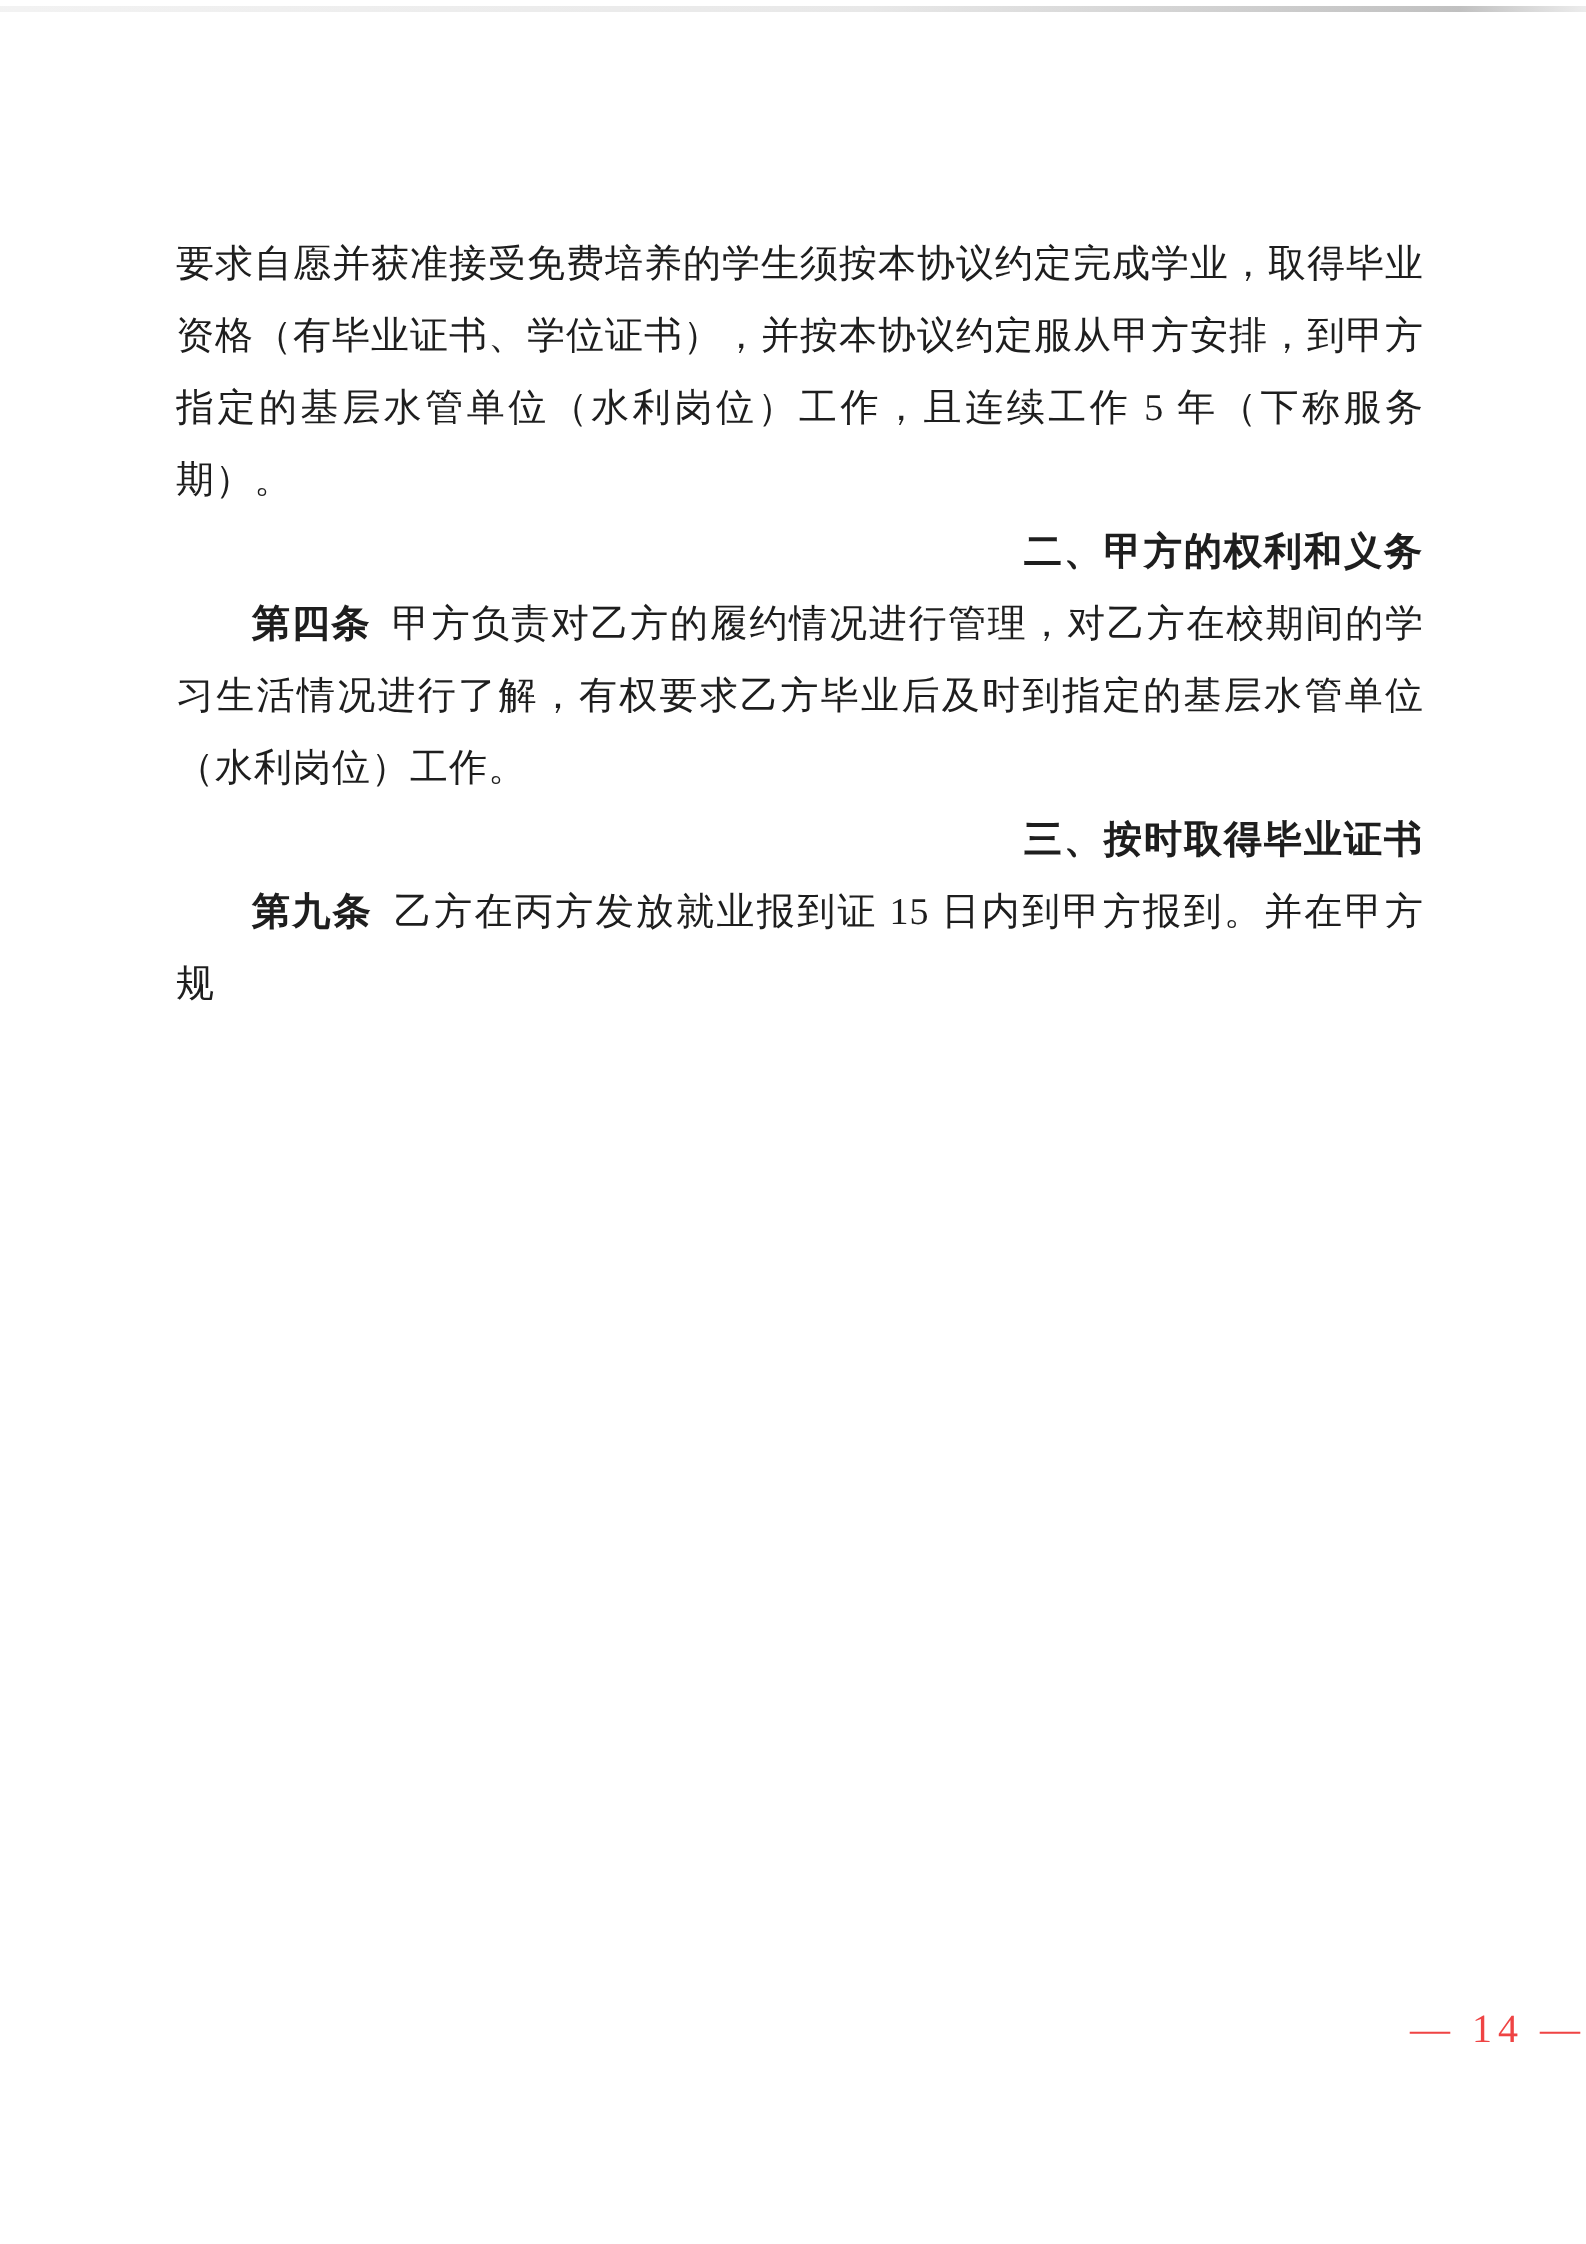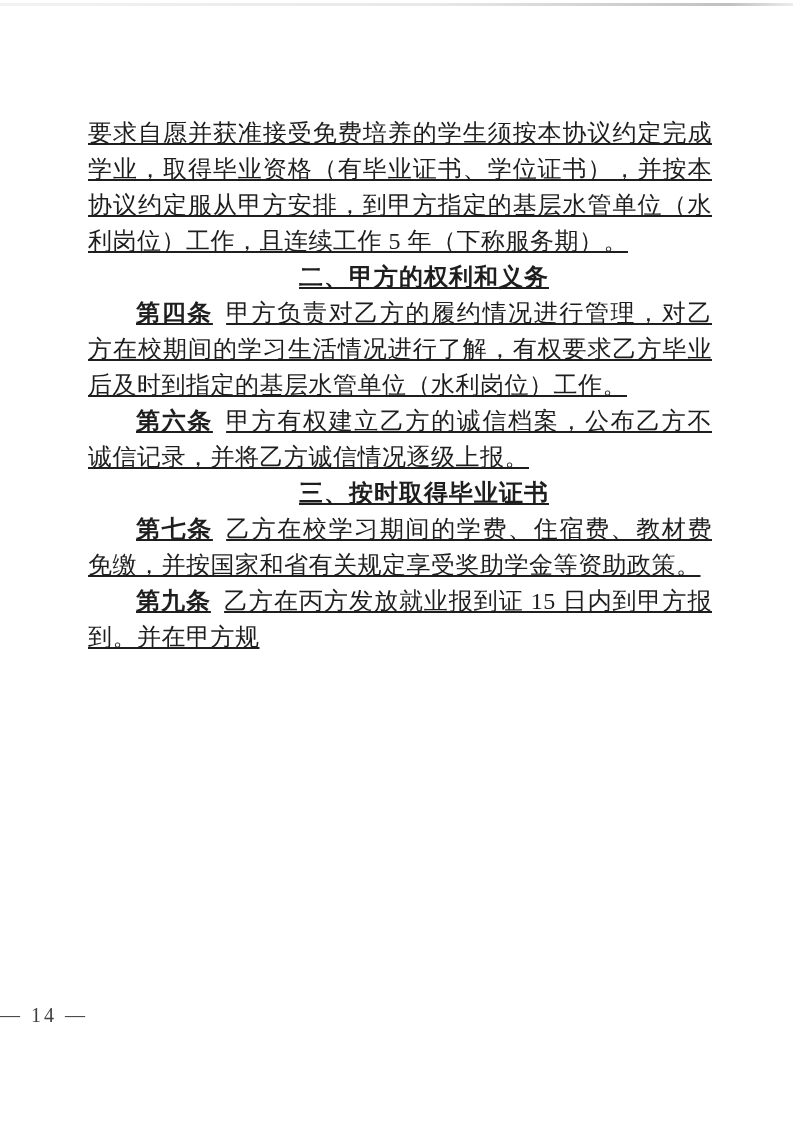--- a/index.html
+++ b/index.html
@@ -21,59 +21,56 @@
       rgba(130,130,130,0.10),
       rgba(150,150,150,0.22) 55%,
       rgba(90,90,90,0.38) 92%,
       rgba(130,130,130,0.15));
   }
   .body-text {
     position: absolute;
     left: 88px;
     top: 115px;
     width: 624px;
-    font-size: 24px;
+    font-size: 19px;
     line-height: 36px;
     letter-spacing: 0.5px;
     text-align: justify;
-    text-decoration: underline;
   }
   p.para { text-indent: 2em; margin: 0; }
   p.para.no-indent { text-indent: 0; }
   p.heading {
     font-weight: bold;
     font-family: "Liberation Sans", "DejaVu Sans", sans-serif;
     letter-spacing: 1px;
-    text-align: center;
+    text-align: right;
   }
   .article-label {
     font-weight: bold;
     margin-right: 0.55em;
   }
   .footer {
     position: absolute;
     top: 997px; left: 0;
     width: 100%;
     line-height: 36px;
-    text-align: left;
+    text-align: right;
     font-size: 20px;
     letter-spacing: 3px;
-    color: #404040;
+    color: #ef4444;
   }
 </style>
 </head>
 <body>
 
 <div class="page">
   <div class="scan-edge"></div>
   <div class="body-text">
       <p class="para no-indent"><span>要求自愿并获准接受免费培养的学生须按本协议约定完成学业，取得毕业资格（有毕业证书、学位证书），并按本协议约定服从甲方安排，到甲方指定的基层水管单位（水利岗位）工作，且连续工作 5 年（下称服务期）。</span></p>
       <p class="para heading"><span>二、甲方的权利和义务</span></p>
       <p class="para"><span class="article-label">第四条</span><span>甲方负责对乙方的履约情况进行管理，对乙方在校期间的学习生活情况进行了解，有权要求乙方毕业后及时到指定的基层水管单位（水利岗位）工作。</span></p>
-      <p class="para"><span class="article-label">第六条</span><span>甲方有权建立乙方的诚信档案，公布乙方不诚信记录，并将乙方诚信情况逐级上报。</span></p>
       <p class="para heading"><span>三、按时取得毕业证书</span></p>
-      <p class="para"><span class="article-label">第七条</span><span>乙方在校学习期间的学费、住宿费、教材费免缴，并按国家和省有关规定享受奖助学金等资助政策。</span></p>
       <p class="para"><span class="article-label">第九条</span><span>乙方在丙方发放就业报到证 15 日内到甲方报到。并在甲方规</span></p>
     </div>
   <div class="footer">
     <span>— 14 —</span>
   </div>
 </div>
 
 </body></html>

